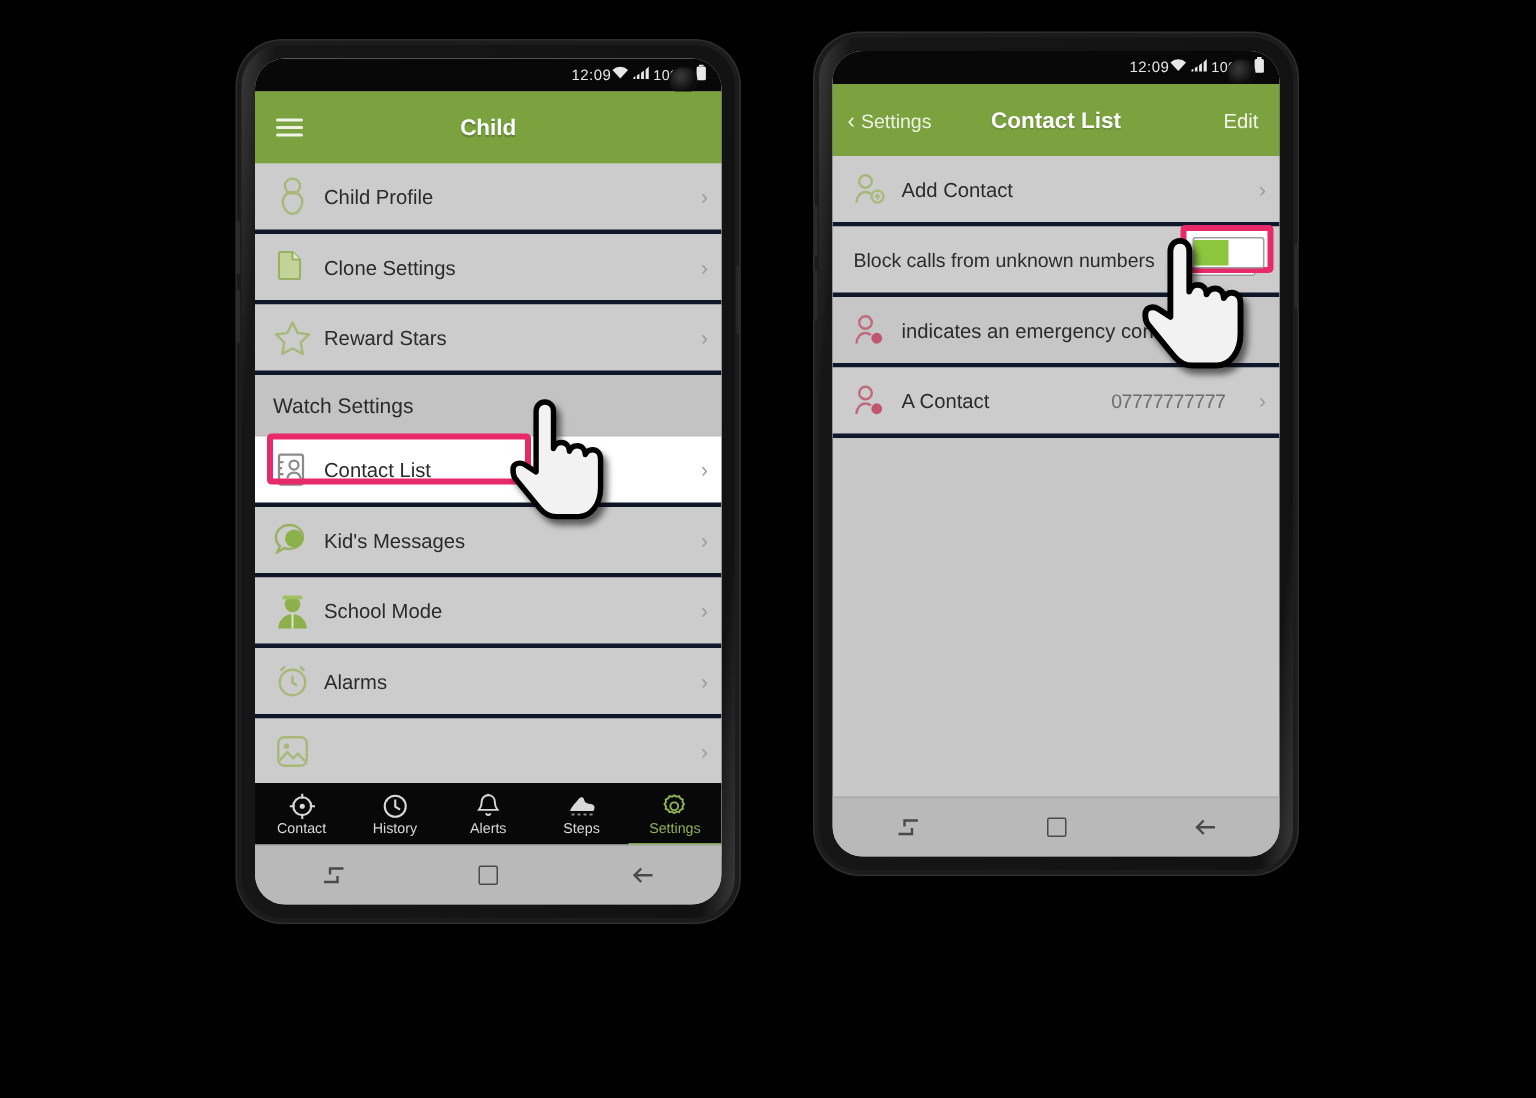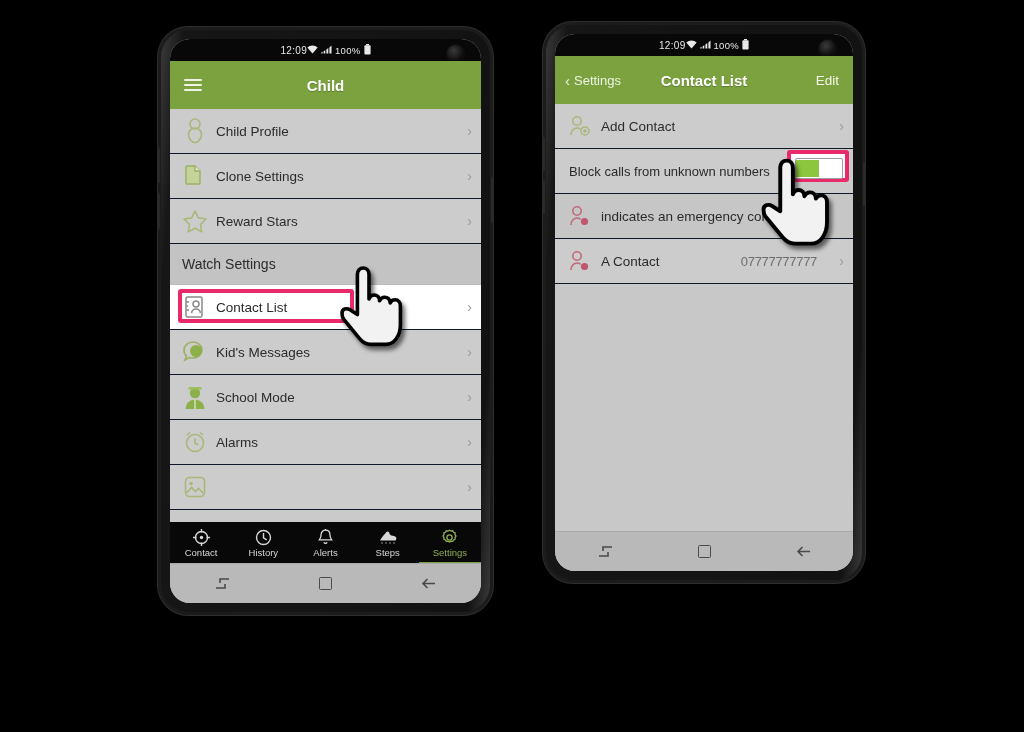--- a/index.html
+++ b/index.html
@@ -17,21 +17,21 @@
   
   #phone-left{left:158px;top:27px;width:335px;height:588px;}
   #phone-left .screen{left:12px;top:12px;width:311px;height:564px;border-radius:20px;}
 
   
   #phone-right{left:543px;top:22px;width:322px;height:561px;}
   #phone-right .screen{left:12px;top:12px;width:298px;height:537px;border-radius:20px;}
 
   
   .statusbar{height:22px;background:#080808;color:#e8e8e8;font-size:10px;
-             display:flex;align-items:center;justify-content:center;
+             display:flex;align-items:center;justify-content:flex-end;
              padding:0 10px;position:relative;letter-spacing:.3px;}
   .sb-right{display:flex;align-items:center;gap:3px;font-size:9.5px;}
   .sb-icon{display:inline-block;}
   .camera-hole{position:absolute;right:16px;top:5px;width:17px;height:17px;border-radius:50%;
                background:radial-gradient(circle at 40% 35%,#3a3a3a,#0a0a0a 70%);
                border:1px solid #111;}
 
   
   .appbar{background:#7ba23f;height:48px;display:flex;align-items:center;
           position:relative;color:#fff;}
@@ -40,21 +40,21 @@
   .hamburger{margin-left:14px;width:18px;display:flex;flex-direction:column;gap:3px;z-index:2;}
   .hamburger i{display:block;height:2px;background:#eef3e6;border-radius:1px;}
   .back-btn{margin-left:10px;display:flex;align-items:center;gap:4px;z-index:2;
             font-size:13px;color:#edf3e4;}
   .chev-left{font-size:15px;line-height:1;}
   .edit-btn{position:absolute;right:14px;font-size:13.5px;color:#f2f6ea;z-index:2;}
 
   
   .list{background:#c9c9c9;}
   .row{height:44px;display:flex;align-items:center;padding:0 10px;
-       border-bottom:1px solid #0f172a;position:relative;background:#cccccc;}
+       border-bottom:3px solid #0f172a;position:relative;background:#cccccc;}
   .row .ic{width:30px;height:30px;flex:0 0 30px;display:flex;align-items:center;
            justify-content:center;margin-right:6px;}
   .row .lbl{font-size:13.5px;color:#2b2b2b;flex:1;white-space:nowrap;}
   .row .val{font-size:13px;color:#6d6d6d;margin-right:26px;letter-spacing:-.3px;}
   .chev{color:#9a9a9a;font-size:14px;position:absolute;right:9px;}
   .section-hdr{height:40px;display:flex;align-items:center;padding:0 12px;
        font-size:14px;color:#2b2b2b;background:#c3c3c3;border-bottom:1px solid #bcbcbc;text-align:center;}
   .row.plain{padding-left:14px;}
   .row.plain .lbl{font-size:13px;}
 

